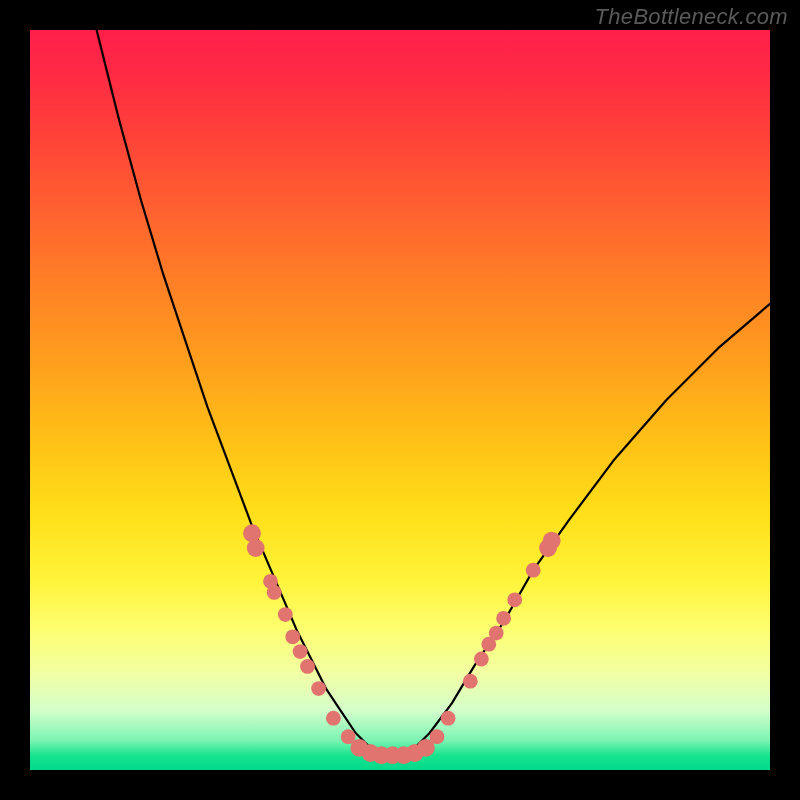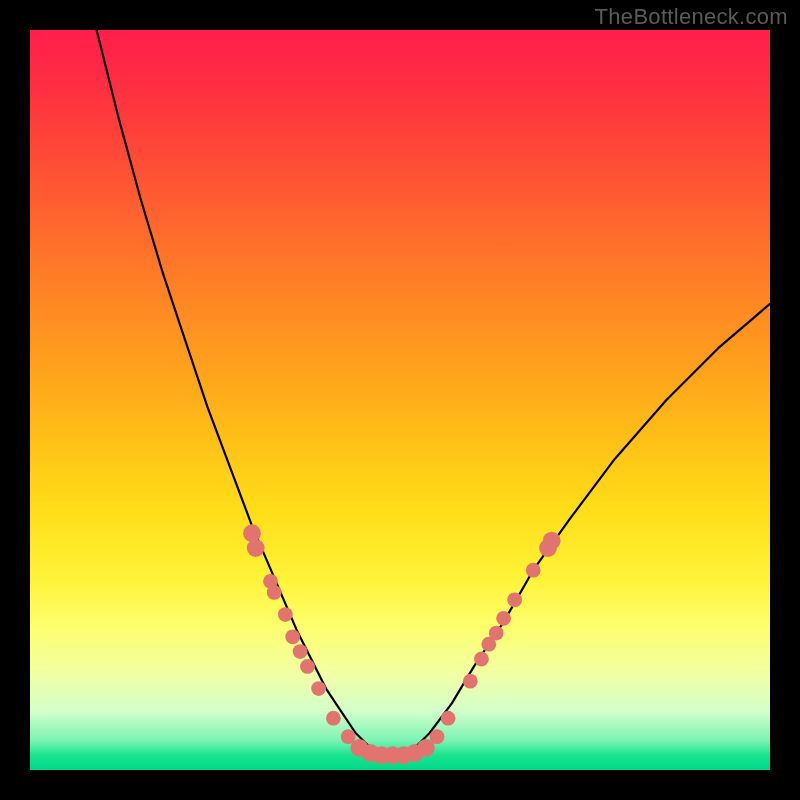--- a/index.html
+++ b/index.html
@@ -11,20 +11,21 @@
     background: #000;
     font-family: Arial, Helvetica, sans-serif;
   }
   .frame {
     position: absolute;
     top: 0;
     left: 0;
     width: 800px;
     height: 564px;
     background: #000;
+    font-style: italic;
   }
   .plot-area {
     position: absolute;
     top: 30px;
     left: 30px;
     width: 740px;
     height: 740px;
     background: linear-gradient(
       to bottom,
       #ff1f4a 0%,

